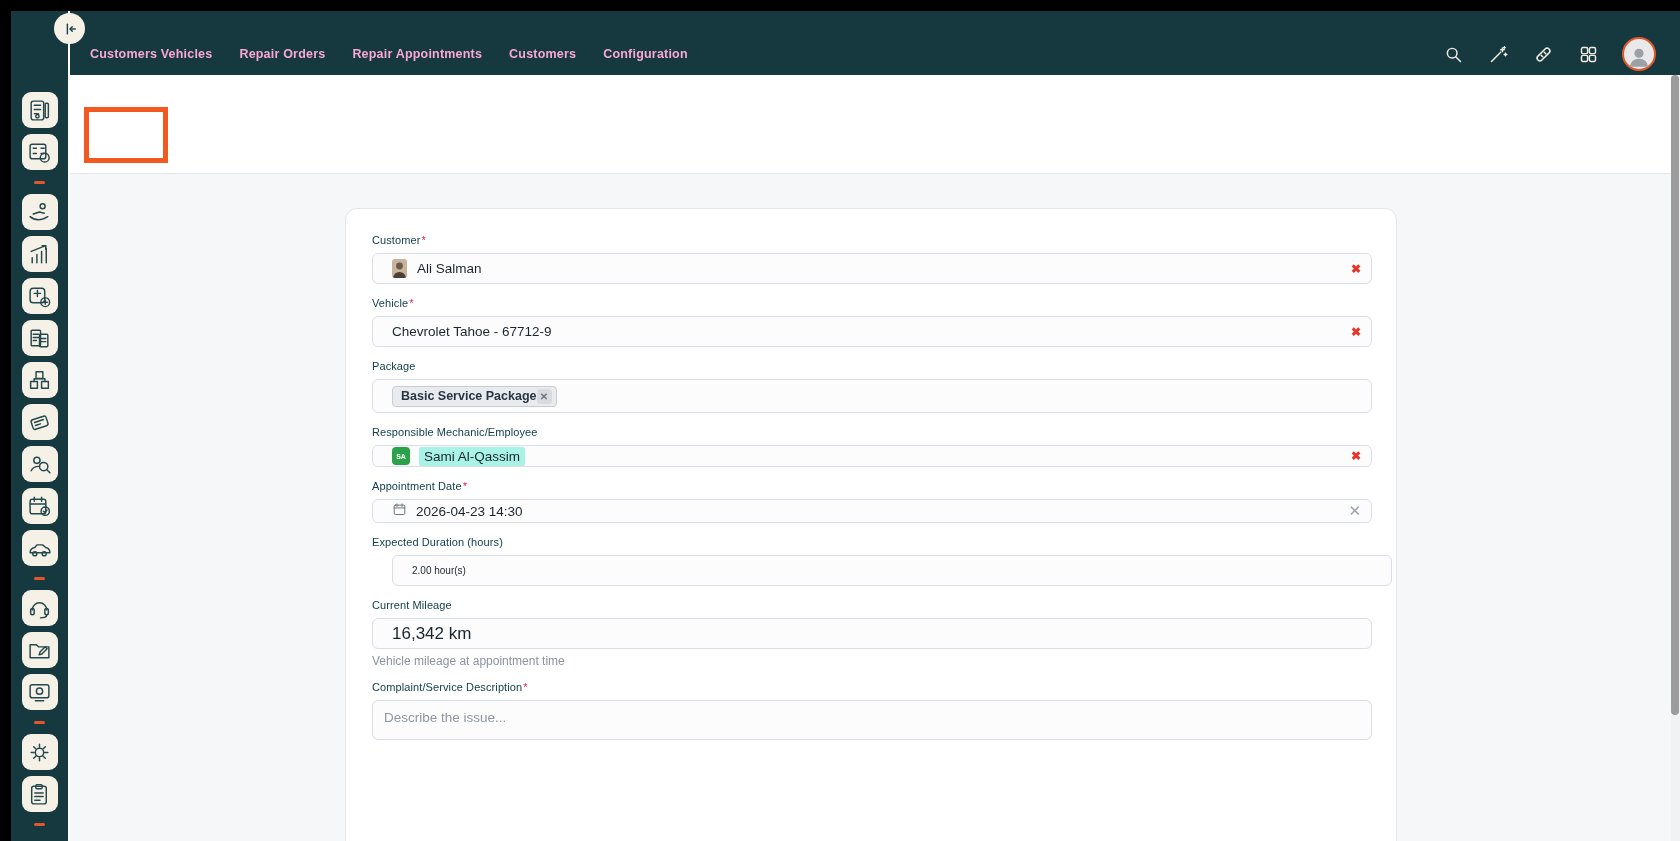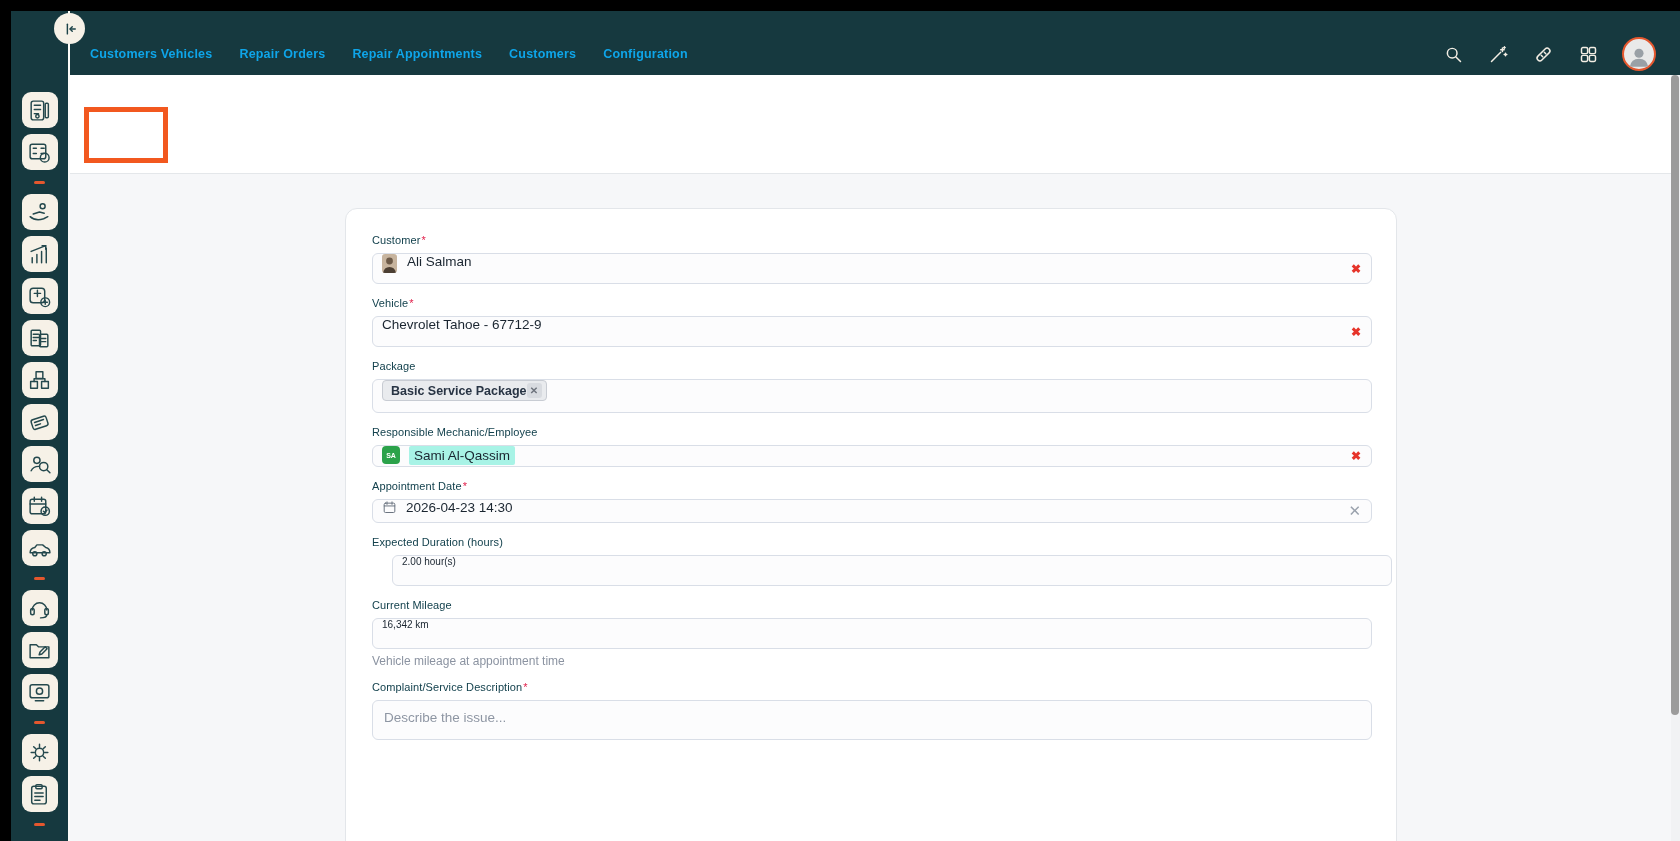--- a/index.html
+++ b/index.html
@@ -10,21 +10,21 @@
   .top-black { position:absolute; left:0; top:0; width:1680px; height:11px; background:#000; z-index:40; }
   .left-black { position:absolute; left:0; top:0; width:11px; height:841px; background:#000; z-index:40; }
 
   
   .header { position:absolute; left:0; top:11px; width:1680px; height:64px; background:#16393f; z-index:30; display:flex; align-items:center; }
   .logo-badge { position:absolute; left:18px; top:13px; width:31px; height:31px; border-radius:50%; background:#f6f1e7; display:flex; align-items:center; justify-content:center; }
   .side-divider { position:absolute; left:68px; top:11px; width:2px; height:830px; background:#fdfcf8; z-index:35; }
   .toggle-badge { position:absolute; left:54px; top:13px; width:31px; height:31px; border-radius:50%; background:#f6f1e7; display:flex; align-items:center; justify-content:center; z-index:36; }
   .toggle-badge svg { stroke:#1d4349; }
   .main-nav { position:absolute; left:90px; top:11px; height:64px; display:flex; align-items:center; gap:27px; }
-  .nav-item { color:#0ea5e9; font-size:12.5px; font-weight:700; letter-spacing:.2px; cursor:pointer; white-space:nowrap; }
+  .nav-item { color:#f9a8d4; font-size:12.5px; font-weight:700; letter-spacing:.2px; cursor:pointer; white-space:nowrap; }
   .header-right { position:absolute; right:24px; top:11px; height:64px; display:flex; align-items:center; gap:22px; }
   .hicon { width:23px; height:23px; display:flex; align-items:center; justify-content:center; cursor:pointer; }
   .hicon svg { stroke:#f3eee4; fill:none; stroke-width:1.7; stroke-linecap:round; stroke-linejoin:round; width:21px; height:21px; }
   .avatar-wrap { width:34px; height:34px; border-radius:50%; background:#e9e9e9; border:2.5px solid #e4572e; overflow:hidden; display:flex; align-items:flex-end; justify-content:center; cursor:pointer; }
 
   
   .sidebar { position:absolute; left:11px; top:75px; width:57px; height:766px; background:#16393f; z-index:30; display:flex; flex-direction:column; align-items:center; padding-top:17px; gap:6px; overflow:hidden; }
   .side-app { width:36px; height:36px; min-height:36px; border-radius:9px; background:#f6f1e7; display:flex; align-items:center; justify-content:center; cursor:pointer; }
   .side-app svg { width:25px; height:25px; stroke:#24484d; fill:none; stroke-width:1.4; stroke-linecap:round; stroke-linejoin:round; }
   .side-sep { width:36px; height:12px; min-height:12px; display:flex; align-items:center; justify-content:center; }
@@ -40,21 +40,21 @@
   .btn-create { background:#d64a26; color:#fff; font-size:12px; font-weight:700; border:1px solid #c2401f; border-radius:6px; padding:7px 15px; cursor:pointer; font-family:"Liberation Sans",sans-serif; }
   .btn-discard { background:#fff; color:#17434c; font-size:12px; font-weight:700; border:1px solid #d9dde3; border-radius:6px; padding:7px 13px; cursor:pointer; font-family:"Liberation Sans",sans-serif; }
   .annotation-box { position:absolute; left:84px; top:107px; width:84px; height:56px; border:5px solid #f2581f; z-index:20; pointer-events:none; }
 
   
   .content { position:absolute; left:70px; top:175px; width:1602px; height:666px; background:#f6f7f9; }
   .card { position:absolute; left:275px; top:33px; width:1052px; height:700px; background:#fff; border:1px solid #e3e6ea; border-radius:12px; padding:25px 26px; }
   .fld { margin-bottom:13px; }
   .fld-label { font-size:11px; font-weight:400; color:#13414d; margin-bottom:7px; letter-spacing:.1px; }
   .req { color:#e11d48; margin-left:1px; }
-  .fld-box { position:relative; width:1000px; height:31px; background:#fcfcfd; border:1px solid #d9dee7; border-radius:6px; display:flex; align-items:flex-start; padding:0 9px; font-size:13.5px; color:#1a2530; font-weight:500; }
+  .fld-box { position:relative; width:1000px; height:31px; background:#fcfcfd; border:1px solid #d9dee7; border-radius:6px; display:flex; align-items:center; padding:0 19px; font-size:13.5px; color:#1a2530; font-weight:500; }
   .fld-box .right-adorn { position:absolute; right:10px; top:50%; transform:translateY(-50%); display:flex; align-items:center; }
   .x-red { color:#e6342a; font-weight:900; font-size:12px; cursor:pointer; }
   .x-gray { color:#9aa2ad; font-weight:400; font-size:15px; cursor:pointer; }
   .tiny-avatar { width:15px; height:19px; border-radius:3px; overflow:hidden; margin-right:10px; flex:none; }
   .badge-green { width:18px; height:18px; border-radius:4px; background:#2ba24a; color:#fff; font-size:7px; font-weight:800; display:flex; align-items:center; justify-content:center; margin-right:9px; flex:none; }
   .hl-cyan { background:#a8f3e6; padding:2px 5px; border-radius:2px; }
   .tag { display:inline-flex; align-items:center; gap:0; background:#e9ebee; border:1px solid #c8ccd3; border-radius:4px; padding:2px 4px 2px 8px; font-size:12.5px; font-weight:600; color:#283444; }
   .tag .tag-x { width:15px; height:15px; border-radius:3px; background:#d8dbe0; color:#6d737c; font-size:10px; display:flex; align-items:center; justify-content:center; cursor:pointer; }
   .cal-icon svg { width:15px; height:15px; stroke:#6b7480; fill:none; stroke-width:1.6; stroke-linecap:round; margin-right:9px; }
   .combo-icon svg { width:19px; height:13px; stroke:#808893; fill:none; stroke-width:1.6; stroke-linecap:round; }
@@ -352,21 +352,21 @@
     <div class="fld">
       <div class="fld-label">Expected Duration (hours)</div>
       <div class="fld-box" style="font-size:10px;margin-left:20px;">
         <span>2.00 hour(s)</span>
       </div>
     </div>
 
 
     <div class="fld">
       <div class="fld-label">Current Mileage</div>
-      <div class="fld-box" style="font-size:10px;">
+      <div class="fld-box" style="font-size:17px;">
         <span>16,342 km</span>
       </div>
       <div class="helper">Vehicle mileage at appointment time</div>
     </div>
 
     <div class="fld">
       <div class="fld-label"><span>Complaint/Service Description</span><span class="req">*</span></div>
       <div class="textarea-box">
         <span>Describe the issue...</span>
       </div>

